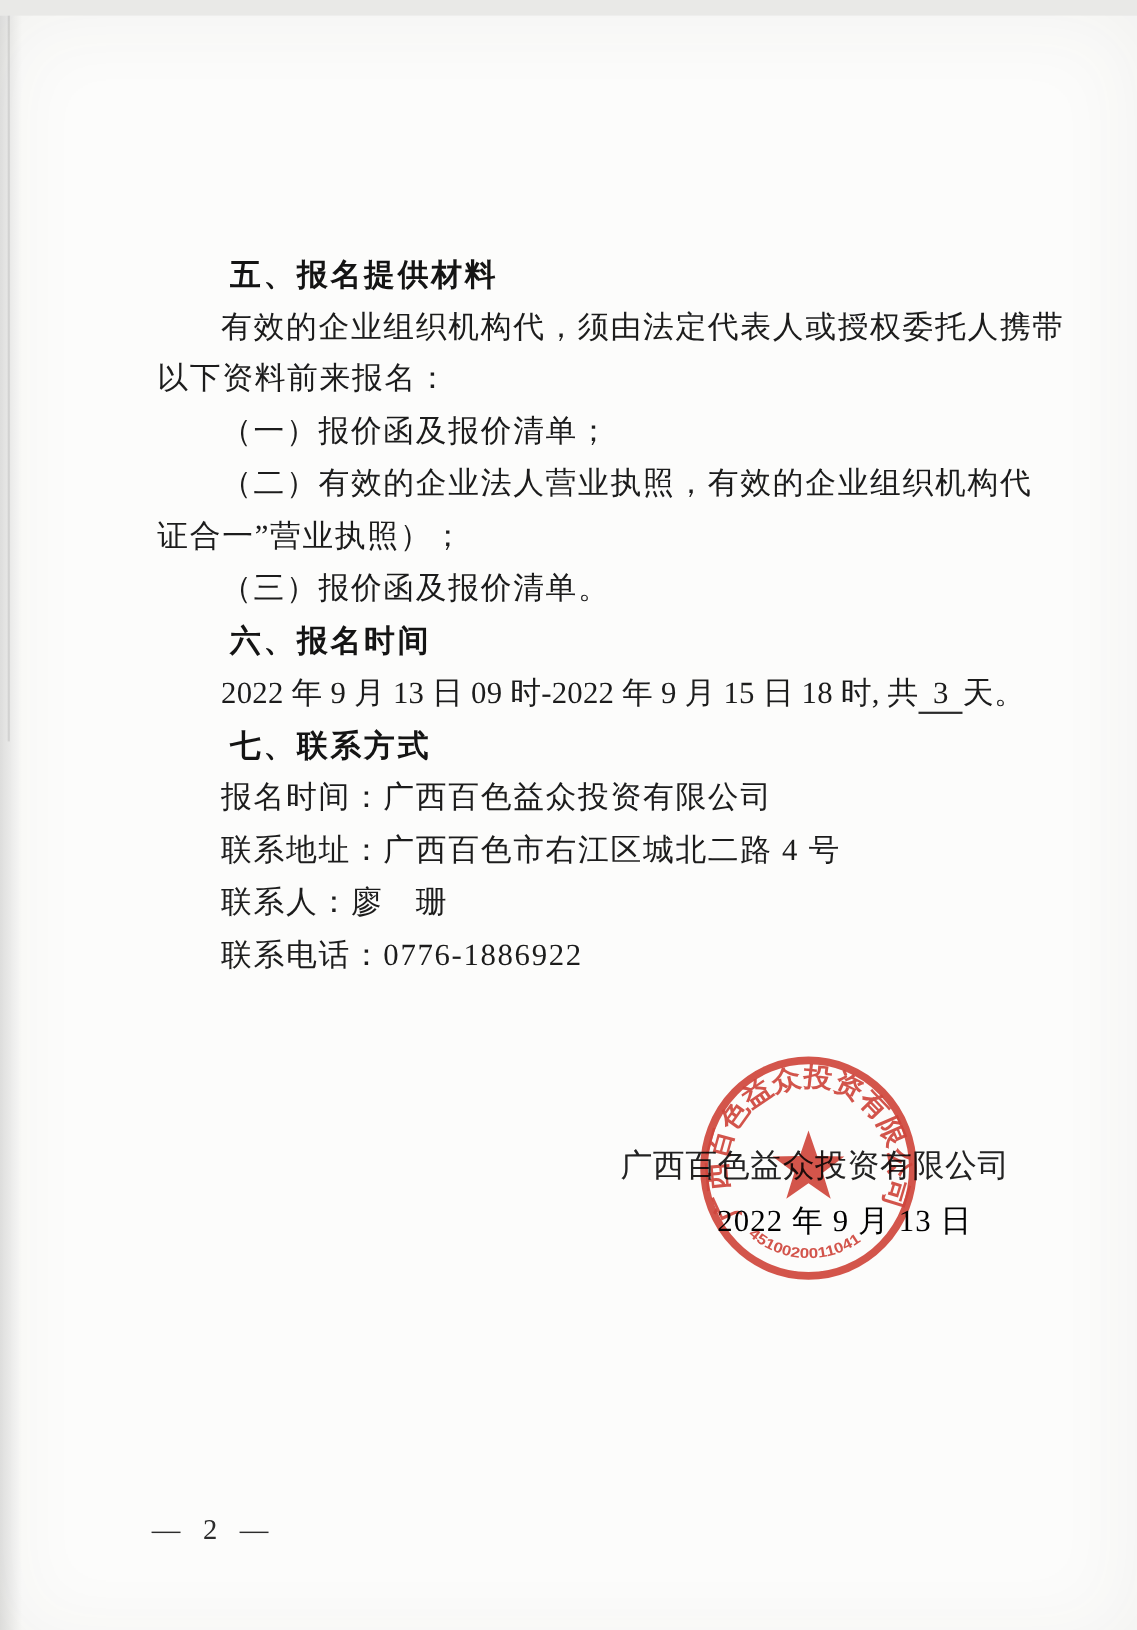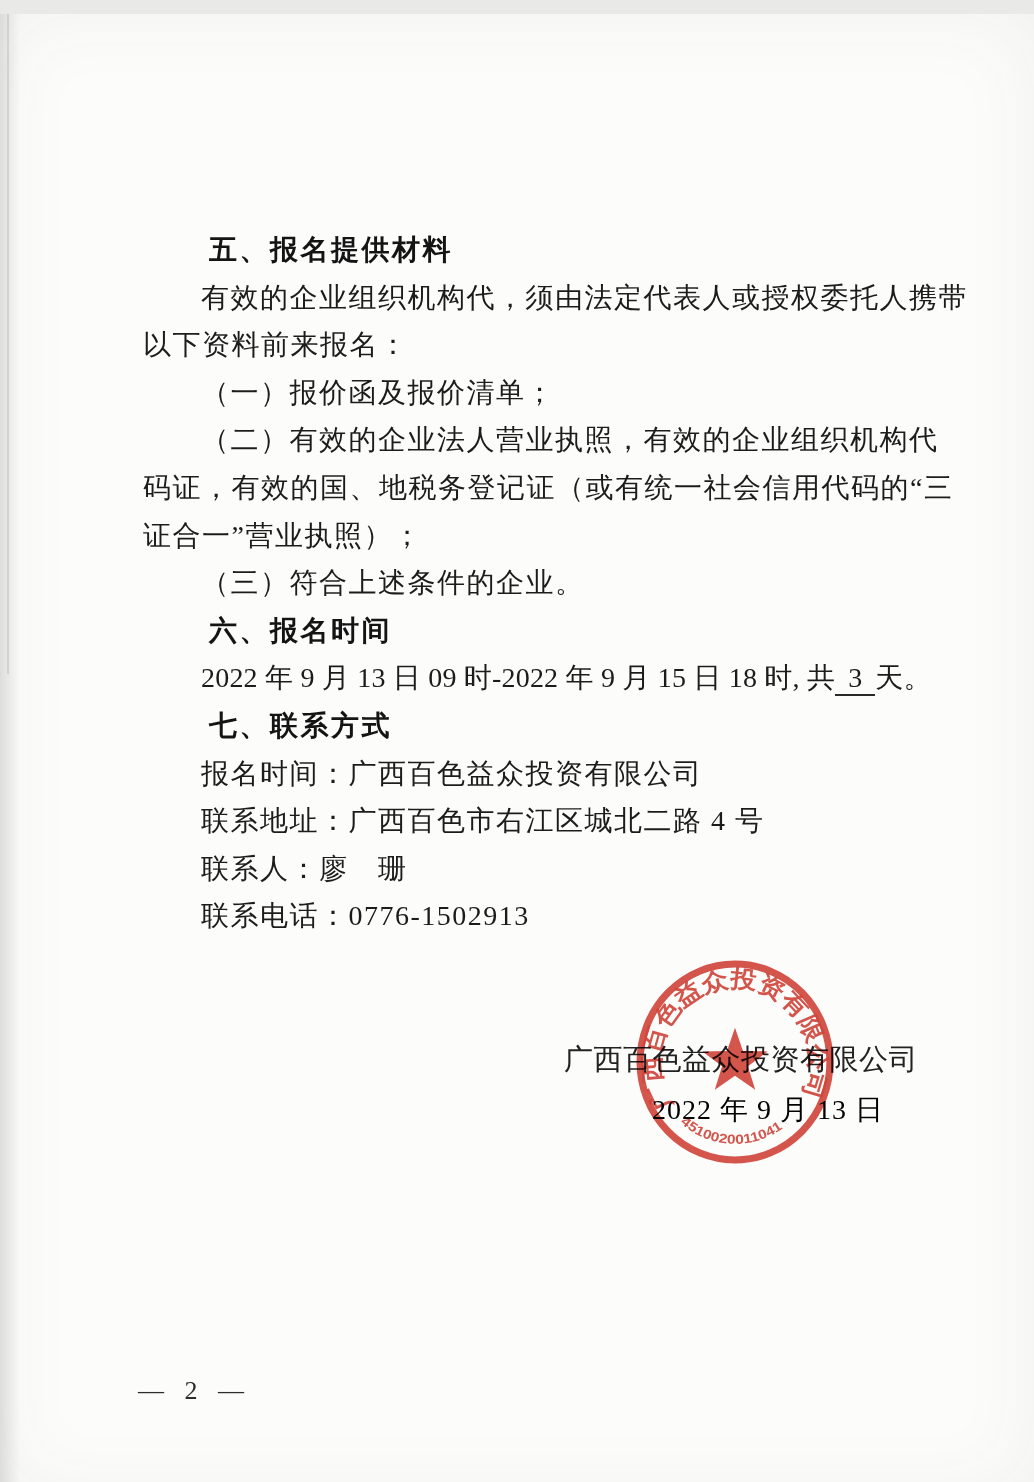--- a/index.html
+++ b/index.html
@@ -78,32 +78,31 @@
 
   <div class="edge-shade"></div>
   <div class="edge-line"></div>
 
   <div class="doc">
     <div class="line h">五、报名提供材料</div>
     <div class="line ind">有效的企业组织机构代，须由法定代表人或授权委托人携带</div>
     <div class="line">以下资料前来报名：</div>
     <div class="line ind">（一）报价函及报价清单；</div>
     <div class="line ind">（二）有效的企业法人营业执照，有效的企业组织机构代</div>
-    <div class="line">码证，有效的国、地税务登记证（或有统一社会信用代码的“三</div>
     <div class="line">证合一”营业执照）；</div>
-    <div class="line ind">（三）符合上述条件的企业。</div>
+    <div class="line ind">（三）报价函及报价清单。</div>
     <div class="line h">六、报名时间</div>
     <div class="line ind tight">
       <span>2022 年 9 月 13 日 09 时-2022 年 9 月 15 日 18 时, 共</span><span class="days-underline">3</span><span>天。</span>
     </div>
     <div class="line h">七、联系方式</div>
     <div class="line ind">报名时间：广西百色益众投资有限公司</div>
     <div class="line ind">联系地址：广西百色市右江区城北二路 4 号</div>
     <div class="line ind">联系人：廖　珊</div>
-    <div class="line ind">联系电话：0776-1502913</div>
+    <div class="line ind">联系电话：0776-1886922</div>
   </div>
 
   <div class="sig-company">广西百色益众投资有限公司</div>
   <div class="sig-date">2022 年 9 月 13 日</div>
 
   <div class="stamp">
     <svg viewBox="0 0 200 204" xmlns="http://www.w3.org/2000/svg">
       <defs>
         <path id="sealArcTop" d="M 39.4 144.5 A 74 74 0 1 1 160.6 144.5" fill="none"></path>
         <path id="sealArcBottom" d="M 45.8 162.2 A 81 81 0 0 0 154.2 162.2" fill="none"></path>

